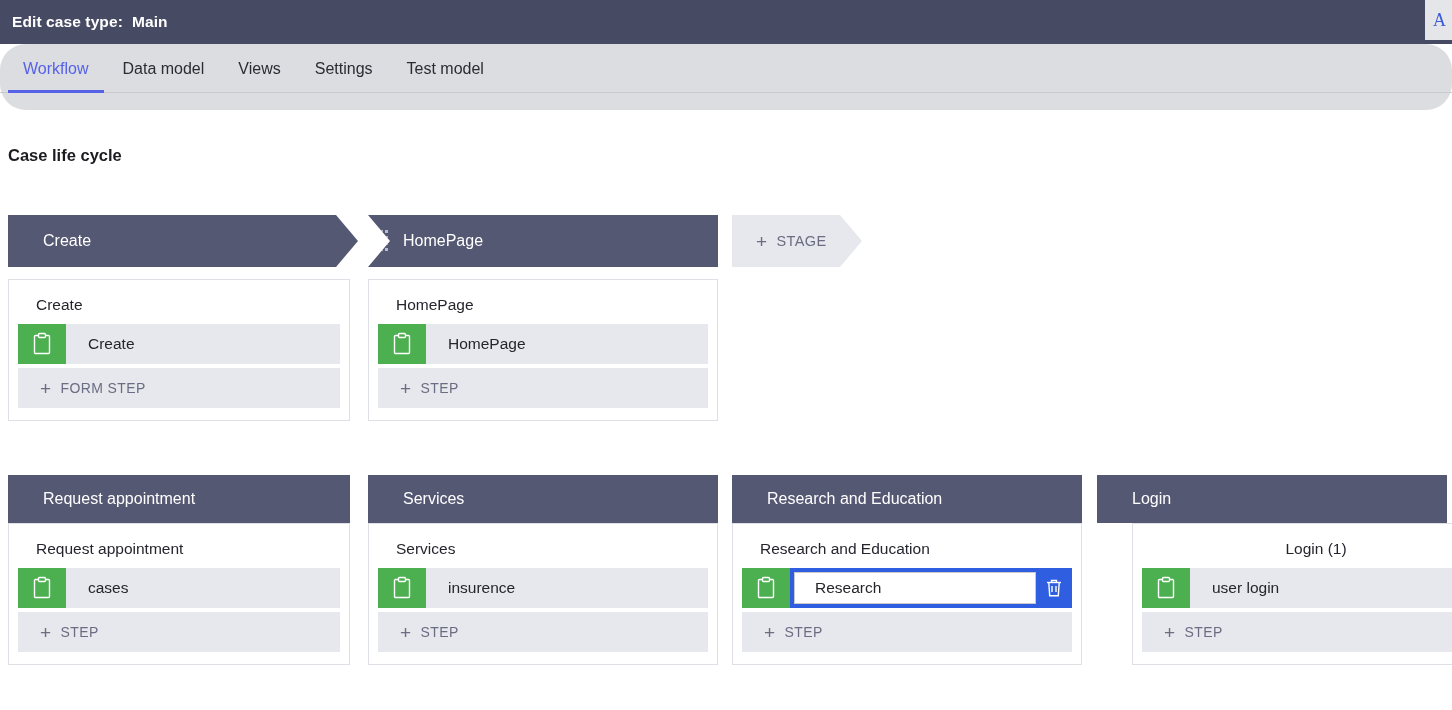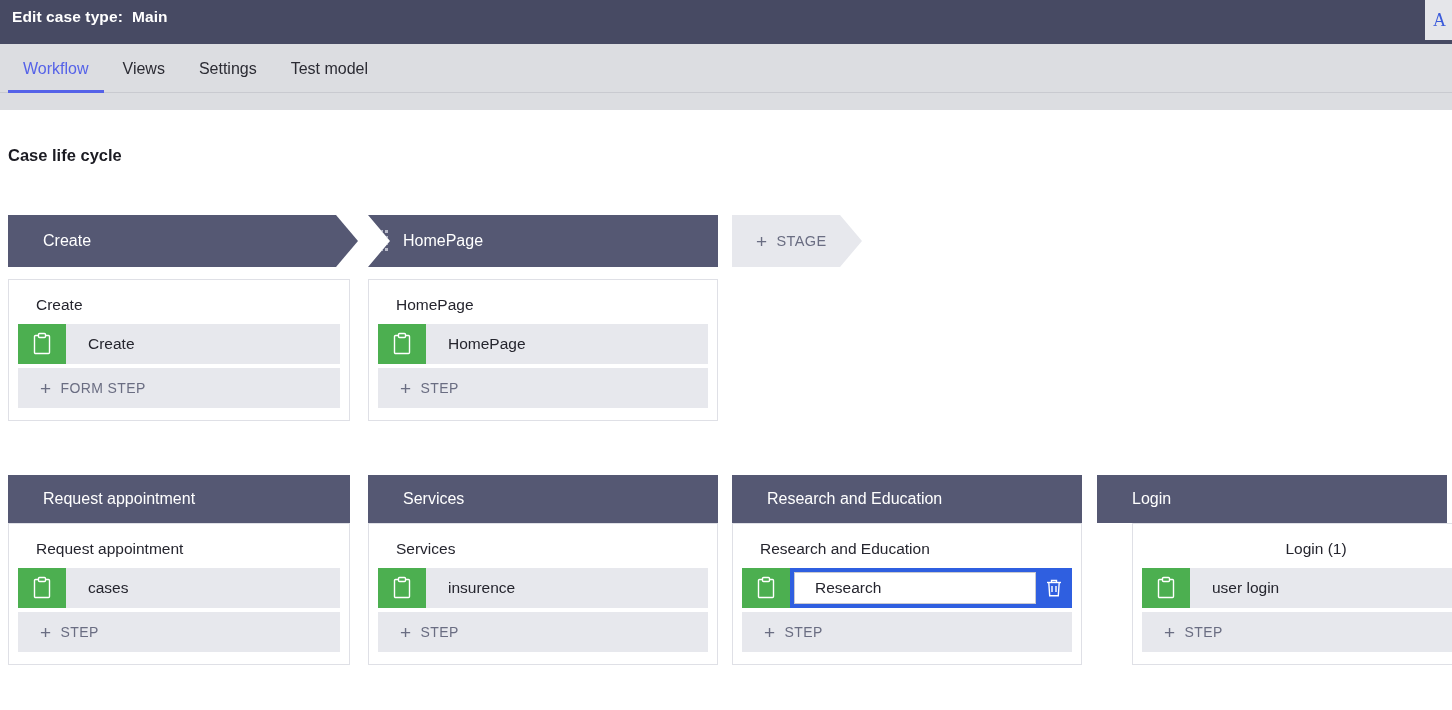--- a/index.html
+++ b/index.html
@@ -12,22 +12,22 @@
     font-family: "Liberation Sans", sans-serif;
     -webkit-font-smoothing: antialiased;
   }
 
   
   .topbar {
     position: relative;
     height: 44px;
     background: #474a63;
     display: flex;
-    align-items: flex-start;
-    padding: 8px 12px;
+    align-items: center;
+    padding: 0 12px;
   }
   .topbar-title {
     color: #ffffff;
     font-size: 15.5px;
     font-weight: bold;
     letter-spacing: .1px;
     white-space: nowrap;
   }
   .topbar-title .tt-label { margin-right: 9px; }
 
@@ -52,20 +52,21 @@
   }
 
   
   .tabbar {
     height: 66px;
     background: #dcdde1;
     display: flex;
     align-items: flex-start;
     padding-left: 6px;
     position: relative;
+    border-radius: 26px;
   }
   .tabbar::after {
     content: "";
     position: absolute;
     left: 0; right: 0;
     top: 48px;
     height: 1px;
     background: #c9cad0;
   }
   .tab {
@@ -281,20 +282,23 @@
   <div class="topbar-panel">
     <span class="topbar-panel-letter">A</span>
   </div>
 </div>
 
 <div class="tabbar">
   <div class="tab active">
     <span>Workflow</span>
   </div>
   <div class="tab">
+    <span>Data model</span>
+  </div>
+  <div class="tab">
     <span>Views</span>
   </div>
   <div class="tab">
     <span>Settings</span>
   </div>
   <div class="tab">
     <span>Test model</span>
   </div>
 </div>
 

